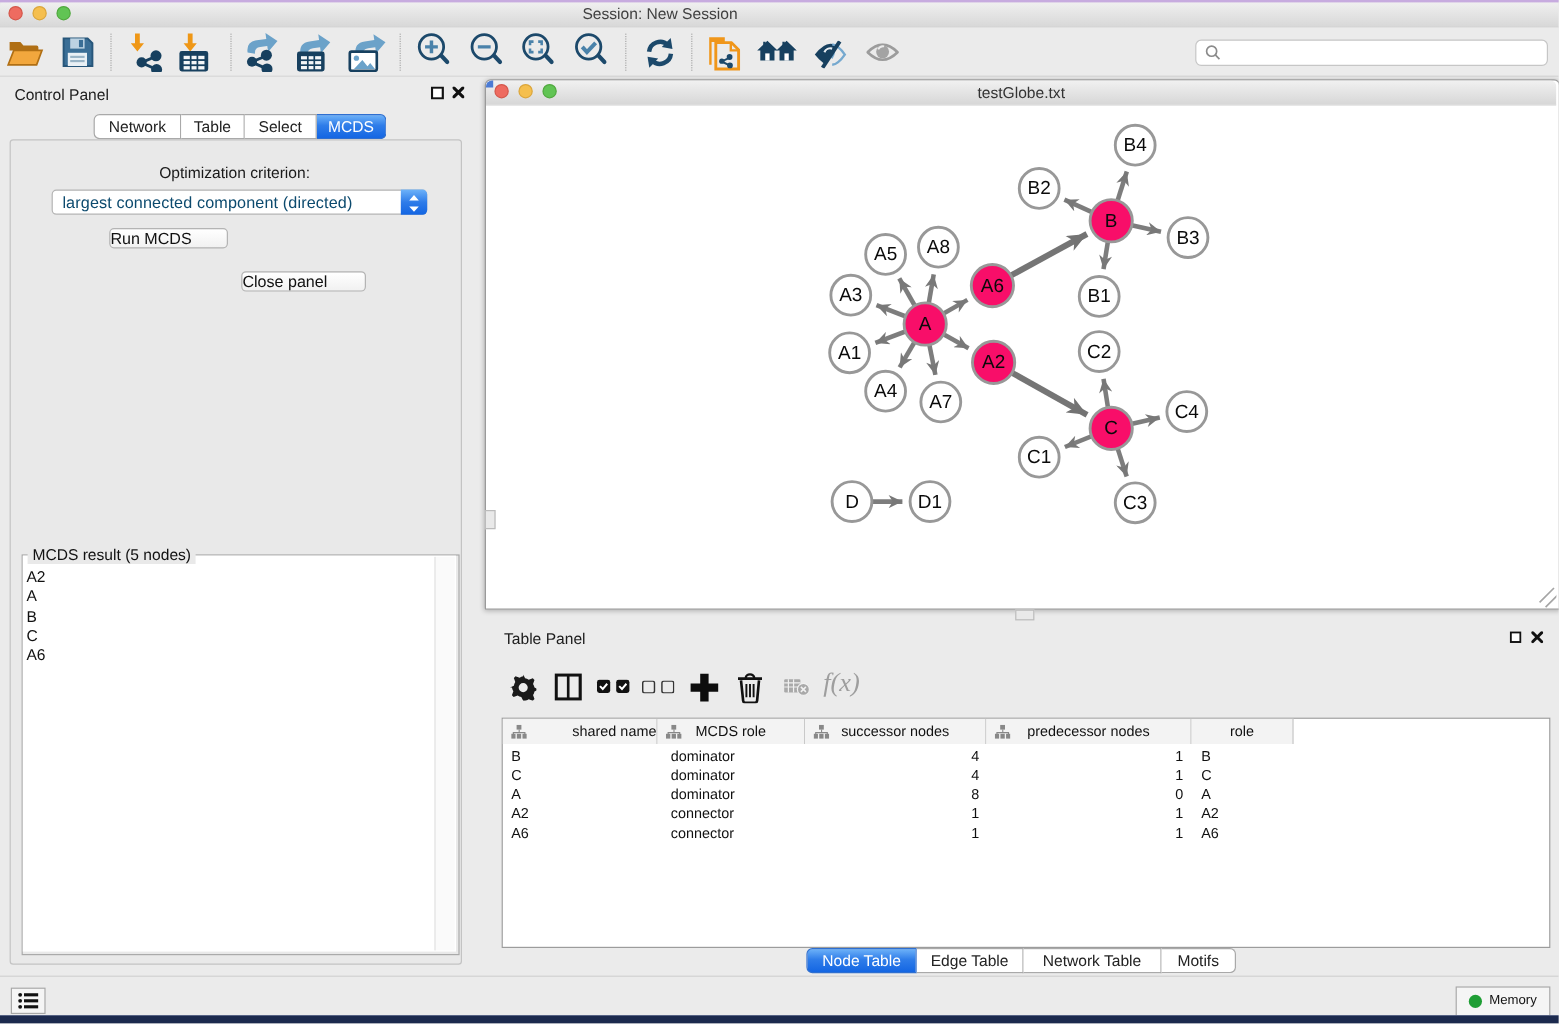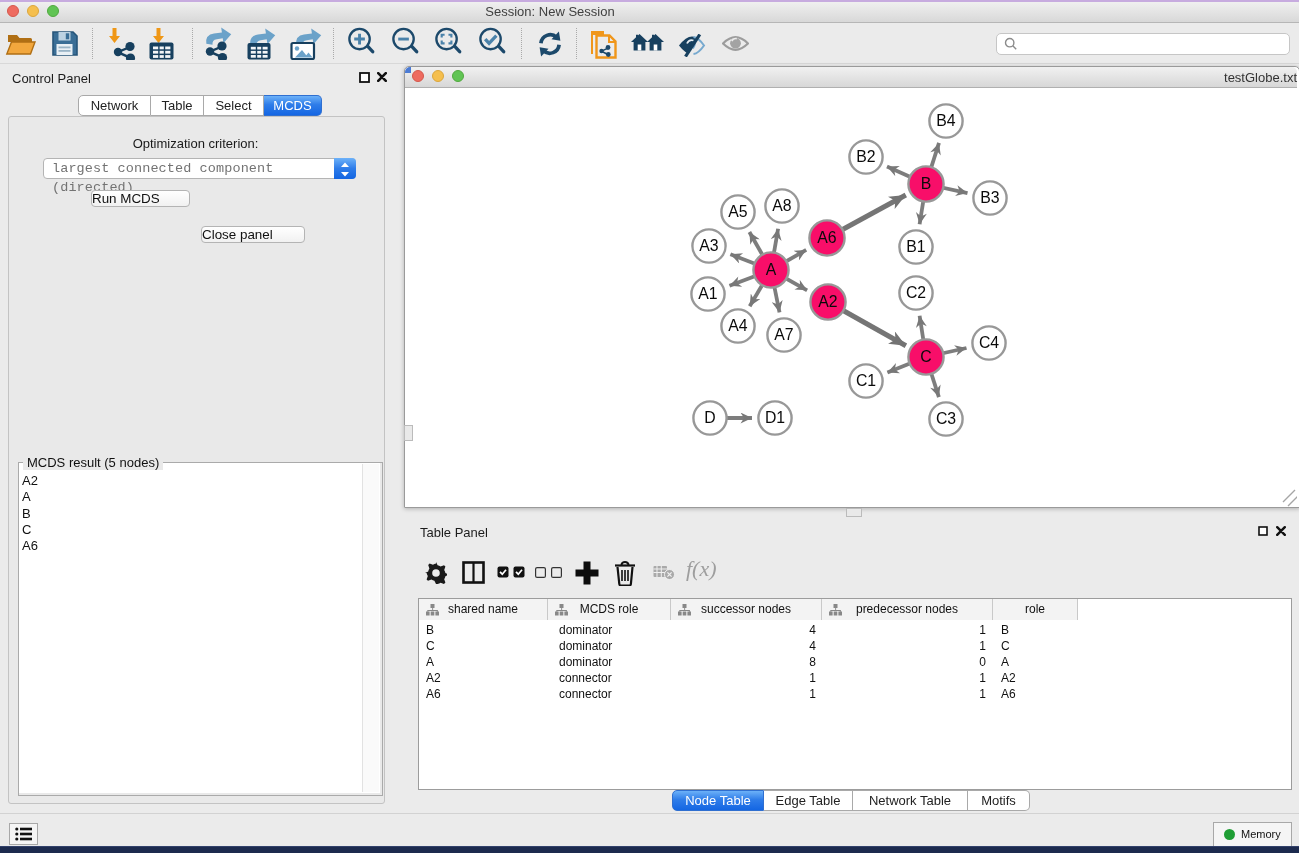--- a/index.html
+++ b/index.html
@@ -18,33 +18,33 @@
 
 #ctltitle{left:12px;top:71px;font-size:13px;color:#1c1c1c;}
 
 .tabrow{height:21px;display:flex;}
 .tab{border:1px solid #a9a9a9;border-left:none;background:#fff;font-size:13px;color:#222;text-align:center;line-height:19px;}
 .tab.first{border-left:1px solid #a9a9a9;border-radius:5px 0 0 5px;text-align:center;}
 .tab.last{border-radius:0 5px 5px 0;}
 .tab.sel{background:linear-gradient(#6cb1f8,#2f7de9 45%,#1466e3);color:#fff;border-color:#2f6fd0;}
 #cpane{left:8px;top:116px;width:375px;height:686px;background:#e9e9e9;border:1px solid #c3c3c3;border-radius:3px;}
 #optlabel{left:0;top:136px;width:391px;text-align:center;font-size:13px;color:#1a1a1a;}
-#combo{left:43px;top:158px;width:311px;height:19px;background:#fff;border:1px solid #b4b4b4;border-radius:4px;font-size:13px;color:#737373;line-height:19px;font-family:Liberation Mono, monospace;}
+#combo{left:43px;top:158px;width:311px;height:19px;background:#fff;border:1px solid #b4b4b4;border-radius:4px;font-size:13px;color:#0c4a6e;line-height:19px;}
 #combo .ctext{position:absolute;left:8px;top:0;font-size:13.5px;letter-spacing:0.1px;line-height:19px;}
 #combo .cbtn{position:absolute;right:-1px;top:-1px;width:22px;height:21px;border-radius:0 4px 4px 0;background:linear-gradient(#6db2f9,#2e7ce9 50%,#1365e2);}
 .btn{position:absolute;height:15px;background:linear-gradient(#ffffff,#f1f1f1);border:1px solid #b4b4b4;border-radius:4px;font-size:13.4px;color:#111;line-height:15px;}
 
 #grp{left:18px;top:462px;width:363px;height:332px;border:1px solid #aaa;}
 #grptitle{left:23px;top:455px;background:#e9e9e9;padding:0 4px;font-size:13px;color:#111;}
 #grplist{left:19px;top:463px;width:361px;height:330px;background:#fff;font-size:13px;color:#111;line-height:16.3px;padding:10px 0 0 3px;box-sizing:border-box;}
 #grpsb{left:362px;top:464px;width:16px;height:328px;background:#fafafa;border-left:1px solid #e2e2e2;}
 
 #netwin{left:404px;top:66px;width:894px;height:440px;background:#fff;border:1px solid #9a9a9a;border-radius:5px 5px 1px 1px;box-shadow:0 1px 4px rgba(0,0,0,.25);}
 #nettitle{left:0;top:0;width:892px;height:20px;background:linear-gradient(#f1f1f1,#d7d7d7);border-bottom:1px solid #b0b0b0;border-radius:5px 5px 0 0;}
-#netname{left:0;top:3px;width:892px;text-align:right;font-size:13px;color:#333;}
+#netname{left:0;top:3px;width:892px;text-align:center;font-size:13px;color:#333;}
 
 #tptitle{left:420px;top:525px;font-size:13px;color:#1c1c1c;}
 #tbl{left:418px;top:598px;width:872px;height:190px;background:#fff;border:1px solid #9c9c9c;}
 .hdr{position:absolute;top:0;height:21px;background:#f3f3f3;border-right:1px solid #c9c9c9;box-sizing:border-box;font-size:12px;color:#111;text-align:center;line-height:21px;}
 .cell{position:absolute;font-size:12px;color:#111;line-height:16px;}
 .hicon{position:absolute;left:7px;top:5px;}
 
 #btabs{left:672px;top:790px;}
 #statusline{left:0;top:813px;width:1299px;height:0;border-top:1px solid #d2d2d2;}
 #listbtn{left:9px;top:823px;width:27px;height:20px;background:#f5f5f5;border:1px solid #a8a8a8;}
@@ -376,21 +376,21 @@
       <g fill="#a9a9a9">
           <rect x="0.5" y="1" width="13.5" height="11" rx="1"></rect>
       <path d="M0.5,4 h13.5 M0.5,7.5 h13.5 M4,1 v11 M8.3,1 v11" stroke="#f0f0f0" stroke-width="1"></path>
       <circle cx="16.5" cy="9.5" r="5" stroke="#f0f0f0" stroke-width="1"></circle>
         </g>
       <path d="M14.4,7.4 l4.2,4.2 M18.6,7.4 l-4.2,4.2" stroke="#f0f0f0" stroke-width="1.3"></path>
     </svg>
     <div class="abs" style="left:268px;top:3px;width:50px;font-family:'Liberation Serif',serif;font-style:italic;font-size:22px;color:#9e9e9e;">f(x)</div>
   </div>
   <div class="abs" id="tbl">
-    <div class="hdr" style="left:0;width:129px;"><svg class="hicon" width="13" height="12" viewBox="0 0 13 12">
+    <div class="hdr" style="left:0;width:129px;text-align:right;"><svg class="hicon" width="13" height="12" viewBox="0 0 13 12">
           <g fill="#888">
             <rect x="4.5" y="0" width="4" height="4"></rect>
             <rect x="0" y="7.5" width="3.6" height="4"></rect>
             <rect x="4.7" y="7.5" width="3.6" height="4"></rect>
             <rect x="9.4" y="7.5" width="3.6" height="4"></rect>
             <path d="M6.2,4 h0.9 v2 h-0.9 z M1.3,6 h10.6 v1 H1.3 z M1.3,6 h1 v1.8 h-1 z M10.9,6 h1 v1.8 h-1 z"></path>
           </g>
         </svg><span>shared name</span></div>
     <div class="hdr" style="left:129px;width:123px;"><svg class="hicon" width="13" height="12" viewBox="0 0 13 12">
           <g fill="#888">

